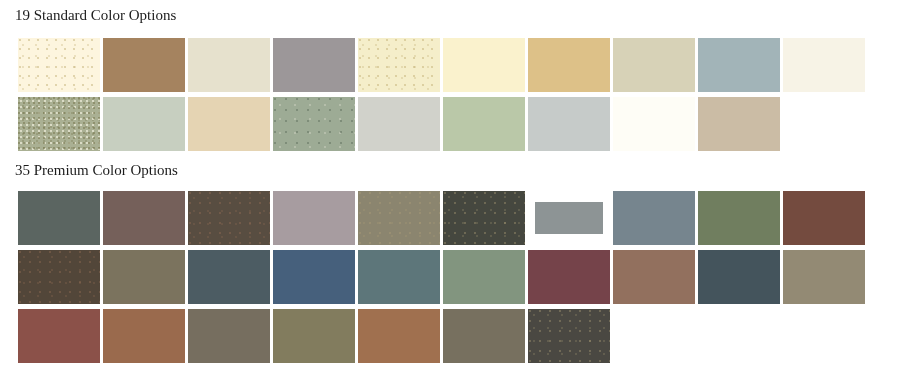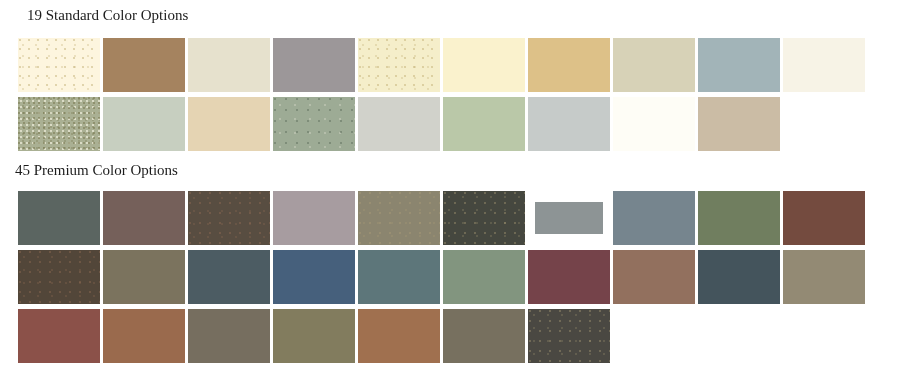--- a/index.html
+++ b/index.html
@@ -19,21 +19,21 @@
   .section-heading {
     font-family: "Liberation Serif", "DejaVu Serif", serif;
     font-size: 15px;
     line-height: 18px;
     color: #1c1c1c;
     margin: 0;
     padding: 0 0 0 15px;
     font-weight: normal;
     white-space: nowrap;
   }
-  #standard-heading { position: absolute; left: 12px; top: 6px; }
+  #standard-heading { position: absolute; left: 0; top: 6px; }
   #premium-heading  { position: absolute; left: 0; top: 161px; }
 
   .swatch-grid {
     position: absolute;
     left: 18px;
   }
   #standard-grid { top: 38px; }
   #premium-grid  { top: 191px; }
 
   .swatch-row {
@@ -164,21 +164,21 @@
       </div>
       <div class="swatch-cell">
         <div class="swatch" title="#fefdf6" style="background-color: rgb(254, 253, 246);"></div>
       </div>
       <div class="swatch-cell">
         <div class="swatch" title="#cbbca5" style="background-color: rgb(203, 188, 165);"></div>
       </div>
     </div>
   </div>
 
-<h2 class="section-heading" id="premium-heading">45 Premium Color Options</h2>
+<h2 class="section-heading" id="premium-heading">35 Premium Color Options</h2>
 
 <div class="swatch-grid" id="premium-grid">
     <div class="swatch-row">
       <div class="swatch-cell">
         <div class="swatch" title="#5b6561" style="background-color: rgb(91, 101, 97);"></div>
       </div>
       <div class="swatch-cell">
         <div class="swatch" title="#75605a" style="background-color: rgb(117, 96, 90);"></div>
       </div>
       <div class="swatch-cell">

